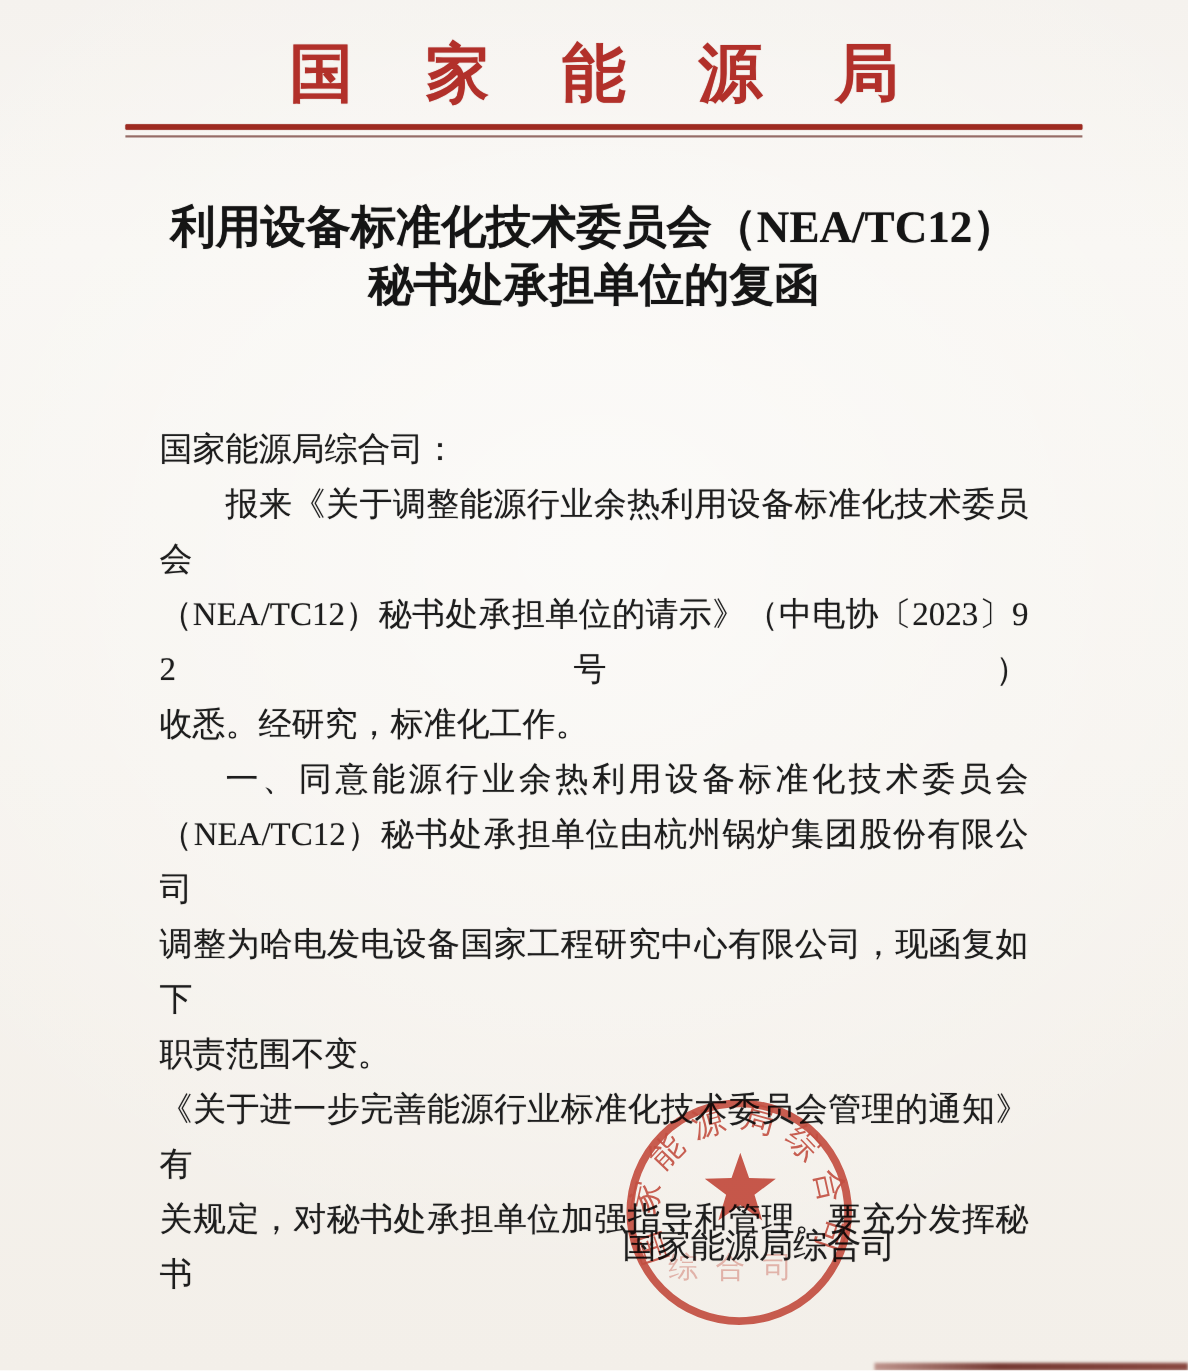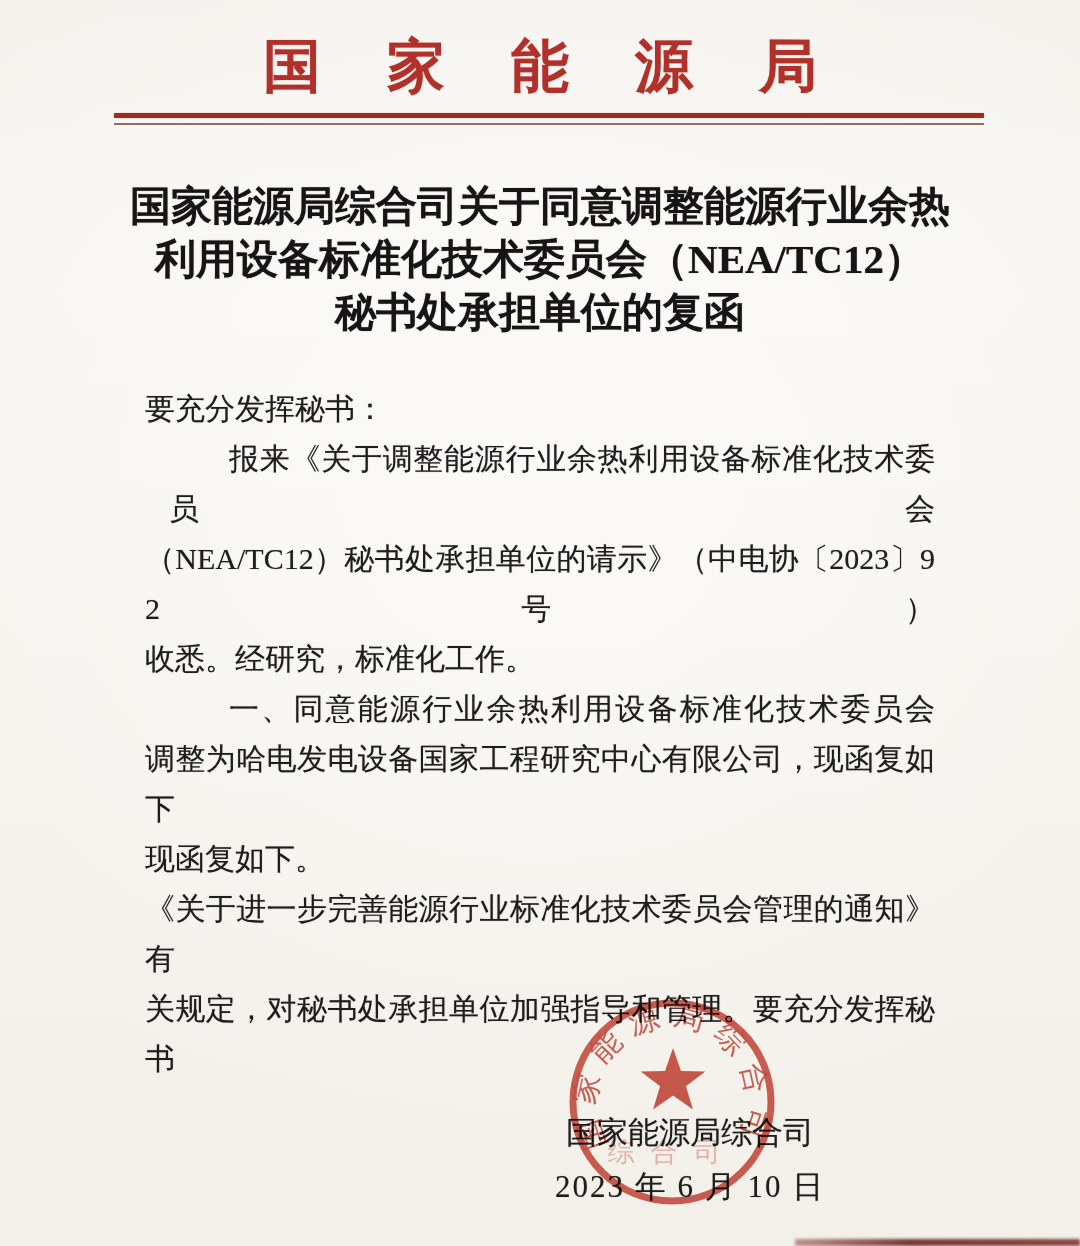--- a/index.html
+++ b/index.html
@@ -39,21 +39,21 @@
   }
   
   .body-text{
     position:absolute;top:384px;left:145px;width:790px;
     font-size:30px;line-height:50px;color:#1d1d1d;
     text-shadow:0 0 1px rgba(30,30,30,.45);
     word-break:break-all;
   }
   .bline{white-space:nowrap;}
   .bline.j{white-space:normal;text-align:justify;text-align-last:justify;}
-  .bline.ind{text-indent:60px;margin-left:24px;}
+  .bline.ind{text-indent:60px;}
   
   .sig{
     position:absolute;top:1112px;left:500px;width:380px;
     text-align:center;font-size:31px;color:#1d1d1d;
     text-shadow:0 0 1px rgba(30,30,30,.45);
   }
   .date{
     position:absolute;top:1166px;left:500px;width:380px;
     text-align:center;font-size:31px;color:#1d1d1d;
     letter-spacing:2px;
@@ -76,40 +76,39 @@
 <body>
 
 <div class="page">
 
   <div class="letterhead">国家能源局</div>
 
   <div class="rule-thick"></div>
   <div class="rule-thin"></div>
 
   <div class="doc-title">
-    <div>国家能源局综合司关于同意调整能源行业余热</div>
     <div>利用设备标准化技术委员会（NEA/TC12）</div>
     <div>秘书处承担单位的复函</div>
   </div>
 
   <div class="body-text">
-    <div class="bline">要充分发挥秘书：</div>
+    <div class="bline">国家能源局综合司：</div>
     <div class="bline j ind">报来《关于调整能源行业余热利用设备标准化技术委员会</div>
     <div class="bline j">（NEA/TC12）秘书处承担单位的请示》（中电协〔2023〕92 号）</div>
     <div class="bline">收悉。经研究，标准化工作。</div>
     <div class="bline j ind">一、同意能源行业余热利用设备标准化技术委员会</div>
+    <div class="bline j">（NEA/TC12）秘书处承担单位由杭州锅炉集团股份有限公司</div>
     <div class="bline j">调整为哈电发电设备国家工程研究中心有限公司，现函复如下</div>
-    <div class="bline">现函复如下。</div>
+    <div class="bline">职责范围不变。</div>
     <div class="bline j">《关于进一步完善能源行业标准化技术委员会管理的通知》有</div>
     <div class="bline j">关规定，对秘书处承担单位加强指导和管理。要充分发挥秘书</div>
 
   </div>
 
   <div class="sig">国家能源局综合司</div>
-  <div class="date">2023 年 6 月 10 日</div>
 
   <svg class="seal" viewBox="0 0 212 212" xmlns="http://www.w3.org/2000/svg">
     <defs>
       <path id="sealArc" d="M 37.1 138.1 A 76 76 0 1 1 174.9 138.1" fill="none"></path>
     </defs>
     <circle cx="106" cy="106" r="99" fill="none" stroke="#c43b2c" stroke-width="7" opacity="0.92"></circle>
     <polygon points="107,52 99,75 74.7,75.5 94.1,90.2 87,113.5 107,99.6 127,113.5 119.9,90.2 139.3,75.5 115,75" fill="#c43b2c" opacity="0.95"></polygon>
     <text font-family="Liberation Serif, DejaVu Serif, serif" font-size="30" fill="#c43b2c" letter-spacing="11" opacity="0.9">
       <textPath href="#sealArc" startOffset="50%" text-anchor="middle">国家能源局综合司</textPath>
     </text>

